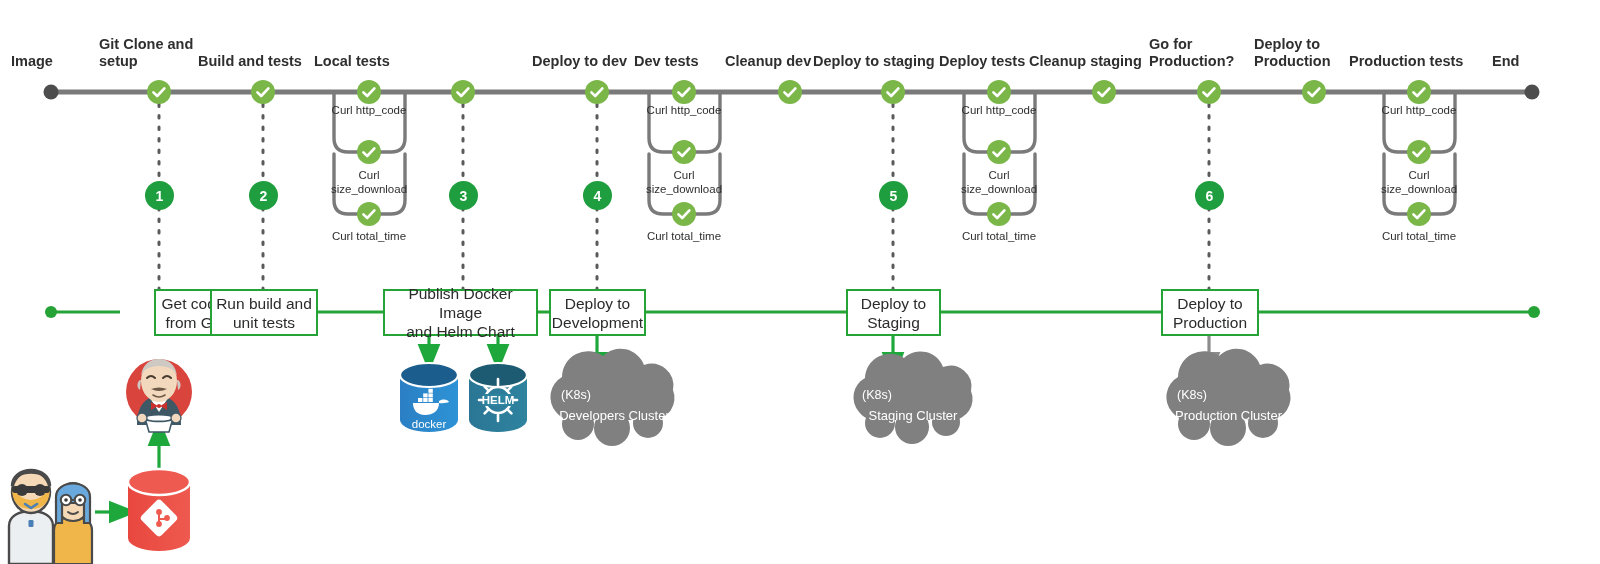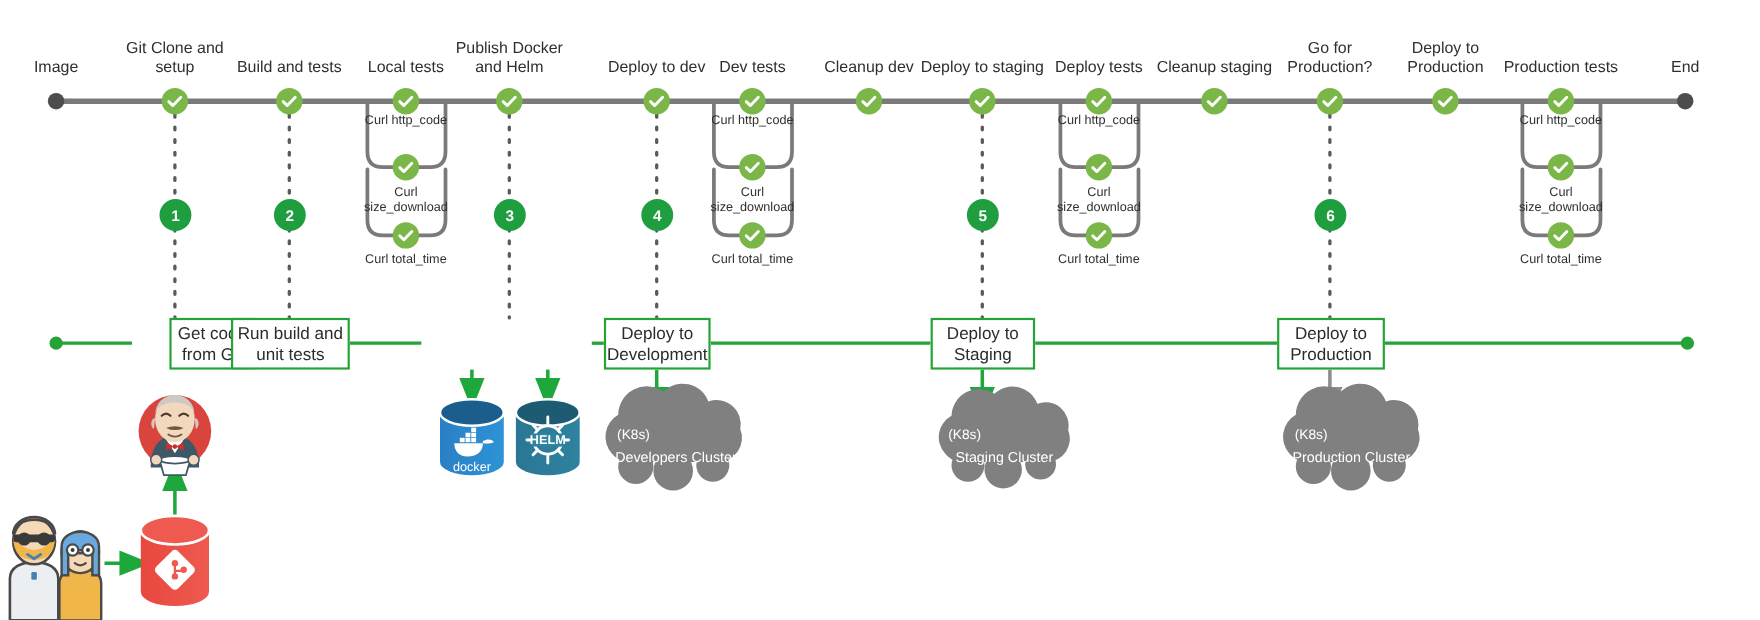--- a/index.html
+++ b/index.html
@@ -6,22 +6,22 @@
   body{
     width:1600px;height:564px;position:relative;overflow:hidden;
     font-family:"Liberation Sans","DejaVu Sans",sans-serif;
     color:#2b2b2b;
   }
   #stage{position:absolute;left:0;top:0;width:1600px;height:564px;}
   #svg-layer{position:absolute;left:0;top:0;width:1600px;height:564px;}
 
   
   .stage-label{
-    position:absolute;text-align:center;font-size:14.5px;line-height:17px;
-    color:#2f2f2f;white-space:pre-line;
+    position:absolute;font-size:14.5px;line-height:17px;
+    color:#2f2f2f;white-space:pre-line;font-weight:bold;
   }
 
   
   .check-node{
     position:absolute;width:24px;height:24px;border-radius:50%;
     background:#7ab648;box-sizing:border-box;
   }
   .check-node svg{display:block;}
 
   
@@ -271,22 +271,20 @@
       <circle cx="1228" cy="428" r="18"></circle>
       <circle cx="1263" cy="423" r="15"></circle>
     </g>
   </svg>
 
   <div class="stage-label" style="left:11px;top:53px;width:80px;">Image</div>
   <div class="stage-label" style="left:99px;top:36px;width:120px;">Git Clone and
 setup</div>
   <div class="stage-label" style="left:198px;top:53px;width:130px;">Build and tests</div>
   <div class="stage-label" style="left:314px;top:53px;width:110px;">Local tests</div>
-  <div class="stage-label" style="left:398px;top:36px;width:130px;">Publish Docker
-and Helm</div>
   <div class="stage-label" style="left:532px;top:53px;width:130px;">Deploy to dev</div>
   <div class="stage-label" style="left:634px;top:53px;width:100px;">Dev tests</div>
   <div class="stage-label" style="left:725px;top:53px;width:130px;">Cleanup dev</div>
   <div class="stage-label" style="left:813px;top:53px;width:160px;">Deploy to staging</div>
   <div class="stage-label" style="left:939px;top:53px;width:120px;">Deploy tests</div>
   <div class="stage-label" style="left:1029px;top:53px;width:150px;">Cleanup staging</div>
   <div class="stage-label" style="left:1149px;top:36px;width:120px;">Go for
 Production?</div>
   <div class="stage-label" style="left:1254px;top:36px;width:120px;">Deploy to
 Production</div>
@@ -423,20 +421,22 @@
   <div class="num-badge" style="left:249px;top:181px;">2</div>
   <div class="num-badge" style="left:449px;top:181px;">3</div>
   <div class="num-badge" style="left:583px;top:181px;">4</div>
   <div class="num-badge" style="left:879px;top:181px;">5</div>
   <div class="num-badge" style="left:1195px;top:181px;">6</div>
 
   <div class="proc-box" style="left:120px;top:289px;width:78px;height:47px;margin-left:34px;">Get code
 from Git</div>
   <div class="proc-box" style="left:210px;top:289px;width:108px;height:47px;text-align:center;">Run build and
 unit tests</div>
+  <div class="proc-box" style="left:383px;top:289px;width:155px;height:47px;">Publish Docker Image
+and Helm Chart</div>
   <div class="proc-box" style="left:549px;top:289px;width:97px;height:47px;">Deploy to
 Development</div>
   <div class="proc-box" style="left:846px;top:289px;width:95px;height:47px;">Deploy to
 Staging</div>
   <div class="proc-box" style="left:1161px;top:289px;width:98px;height:47px;">Deploy to
 Production</div>
 
   <div class="cloud-k8s" style="left:561px;top:388px;">(K8s)</div>
   <div class="cloud-text" style="left:547px;top:406px;width:135px;">Developers Cluster</div>
 

